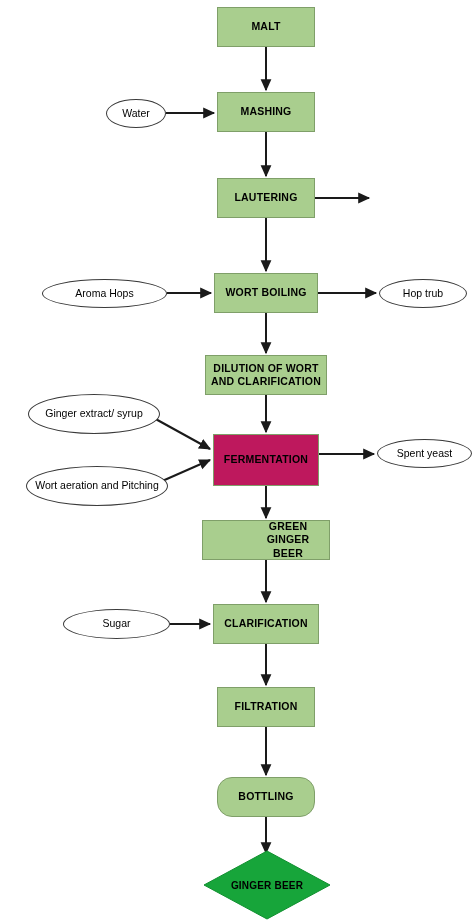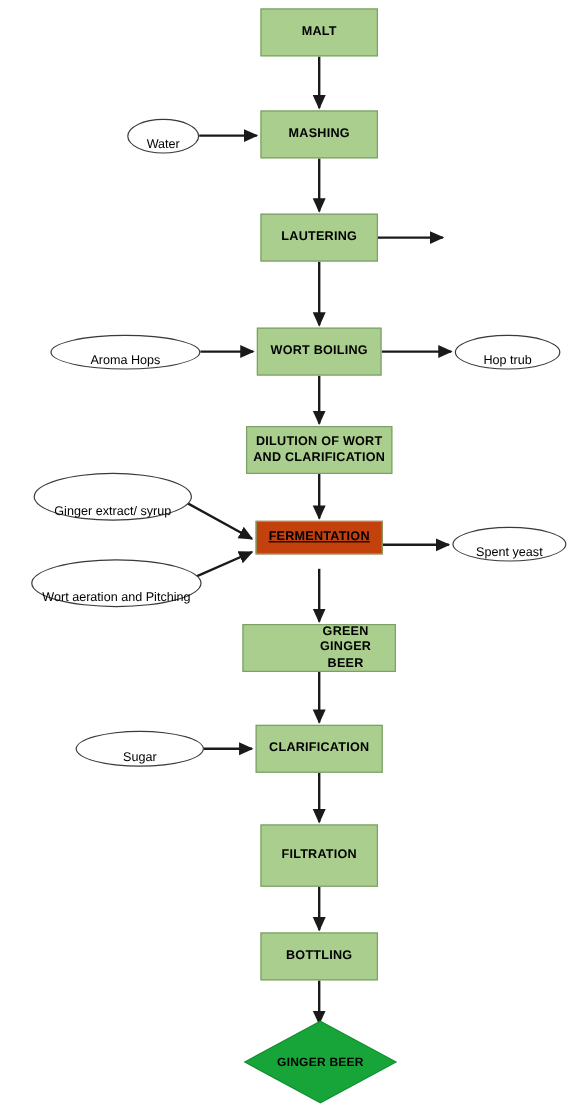--- a/index.html
+++ b/index.html
@@ -40,21 +40,21 @@
   .process-box .label-inner {
     padding: 0 4px;
   }
   .ellipse-node {
     position: absolute;
     box-sizing: border-box;
     background: #ffffff;
     border: 1px solid #3a3a3a;
     border-radius: 50%;
     display: flex;
-    align-items: flex-end;
+    align-items: center;
     justify-content: center;
     text-align: center;
     font-size: 10.5px;
     color: #000000;
     line-height: 1.25;
     z-index: 3;
   }
   .diamond-node {
     position: absolute;
     display: flex;
@@ -128,33 +128,33 @@
   </div>
   <div class="process-box" style="left: 217px; top: 174px; width: 98px; height: 40px; background: rgb(169, 206, 142); border-color: rgb(127, 159, 105);">
     <span class="label-inner">LAUTERING</span>
   </div>
   <div class="process-box" style="left: 214px; top: 269px; width: 104px; height: 40px; background: rgb(169, 206, 142); border-color: rgb(127, 159, 105);">
     <span class="label-inner">WORT BOILING</span>
   </div>
   <div class="process-box" style="left: 205px; top: 351px; width: 122px; height: 40px; background: rgb(169, 206, 142); border-color: rgb(127, 159, 105);">
     <span class="label-inner">DILUTION OF WORT AND CLARIFICATION</span>
   </div>
-  <div class="process-box" style="left: 213px; top: 430px; width: 106px; height: 28px; background: #c2410c; border-color: rgb(127, 159, 105); text-decoration: underline;">
+  <div class="process-box" style="left: 213px; top: 430px; width: 106px; height: 52px; background: #be185d; border-color: rgb(127, 159, 105);">
     <span class="label-inner">FERMENTATION</span>
   </div>
   <div class="process-box" style="left: 202px; top: 516px; width: 128px; height: 40px; background: rgb(169, 206, 142); border-color: rgb(127, 159, 105); padding-left: 44px;">
     <span class="label-inner">GREEN GINGER BEER</span>
   </div>
   <div class="process-box" style="left: 213px; top: 600px; width: 106px; height: 40px; background: rgb(169, 206, 142); border-color: rgb(127, 159, 105);">
     <span class="label-inner">CLARIFICATION</span>
   </div>
-  <div class="process-box" style="left: 217px; top: 683px; width: 98px; height: 52px; background: rgb(169, 206, 142); border-color: rgb(127, 159, 105);">
+  <div class="process-box" style="left: 217px; top: 683px; width: 98px; height: 40px; background: rgb(169, 206, 142); border-color: rgb(127, 159, 105);">
     <span class="label-inner">FILTRATION</span>
   </div>
-  <div class="process-box" style="left: 217px; top: 773px; width: 98px; height: 40px; background: rgb(169, 206, 142); border-color: rgb(127, 159, 105);">
+  <div class="process-box" style="left: 217px; top: 773px; width: 98px; height: 40px; background: rgb(169, 206, 142); border-color: rgb(127, 159, 105); border-radius: 15px;">
     <span class="label-inner">BOTTLING</span>
   </div>
 
   <div class="ellipse-node" style="left: 106px; top: 95px; width: 60px; height: 29px; background: rgb(255, 255, 255); border-color: rgb(58, 58, 58);">
     <span>Water</span>
   </div>
   <div class="ellipse-node" style="left: 42px; top: 275px; width: 125px; height: 29px; background: rgb(255, 255, 255); border-color: rgb(58, 58, 58);">
     <span>Aroma Hops</span>
   </div>
   <div class="ellipse-node" style="left: 28px; top: 390px; width: 132px; height: 40px; background: rgb(255, 255, 255); border-color: rgb(58, 58, 58);">

